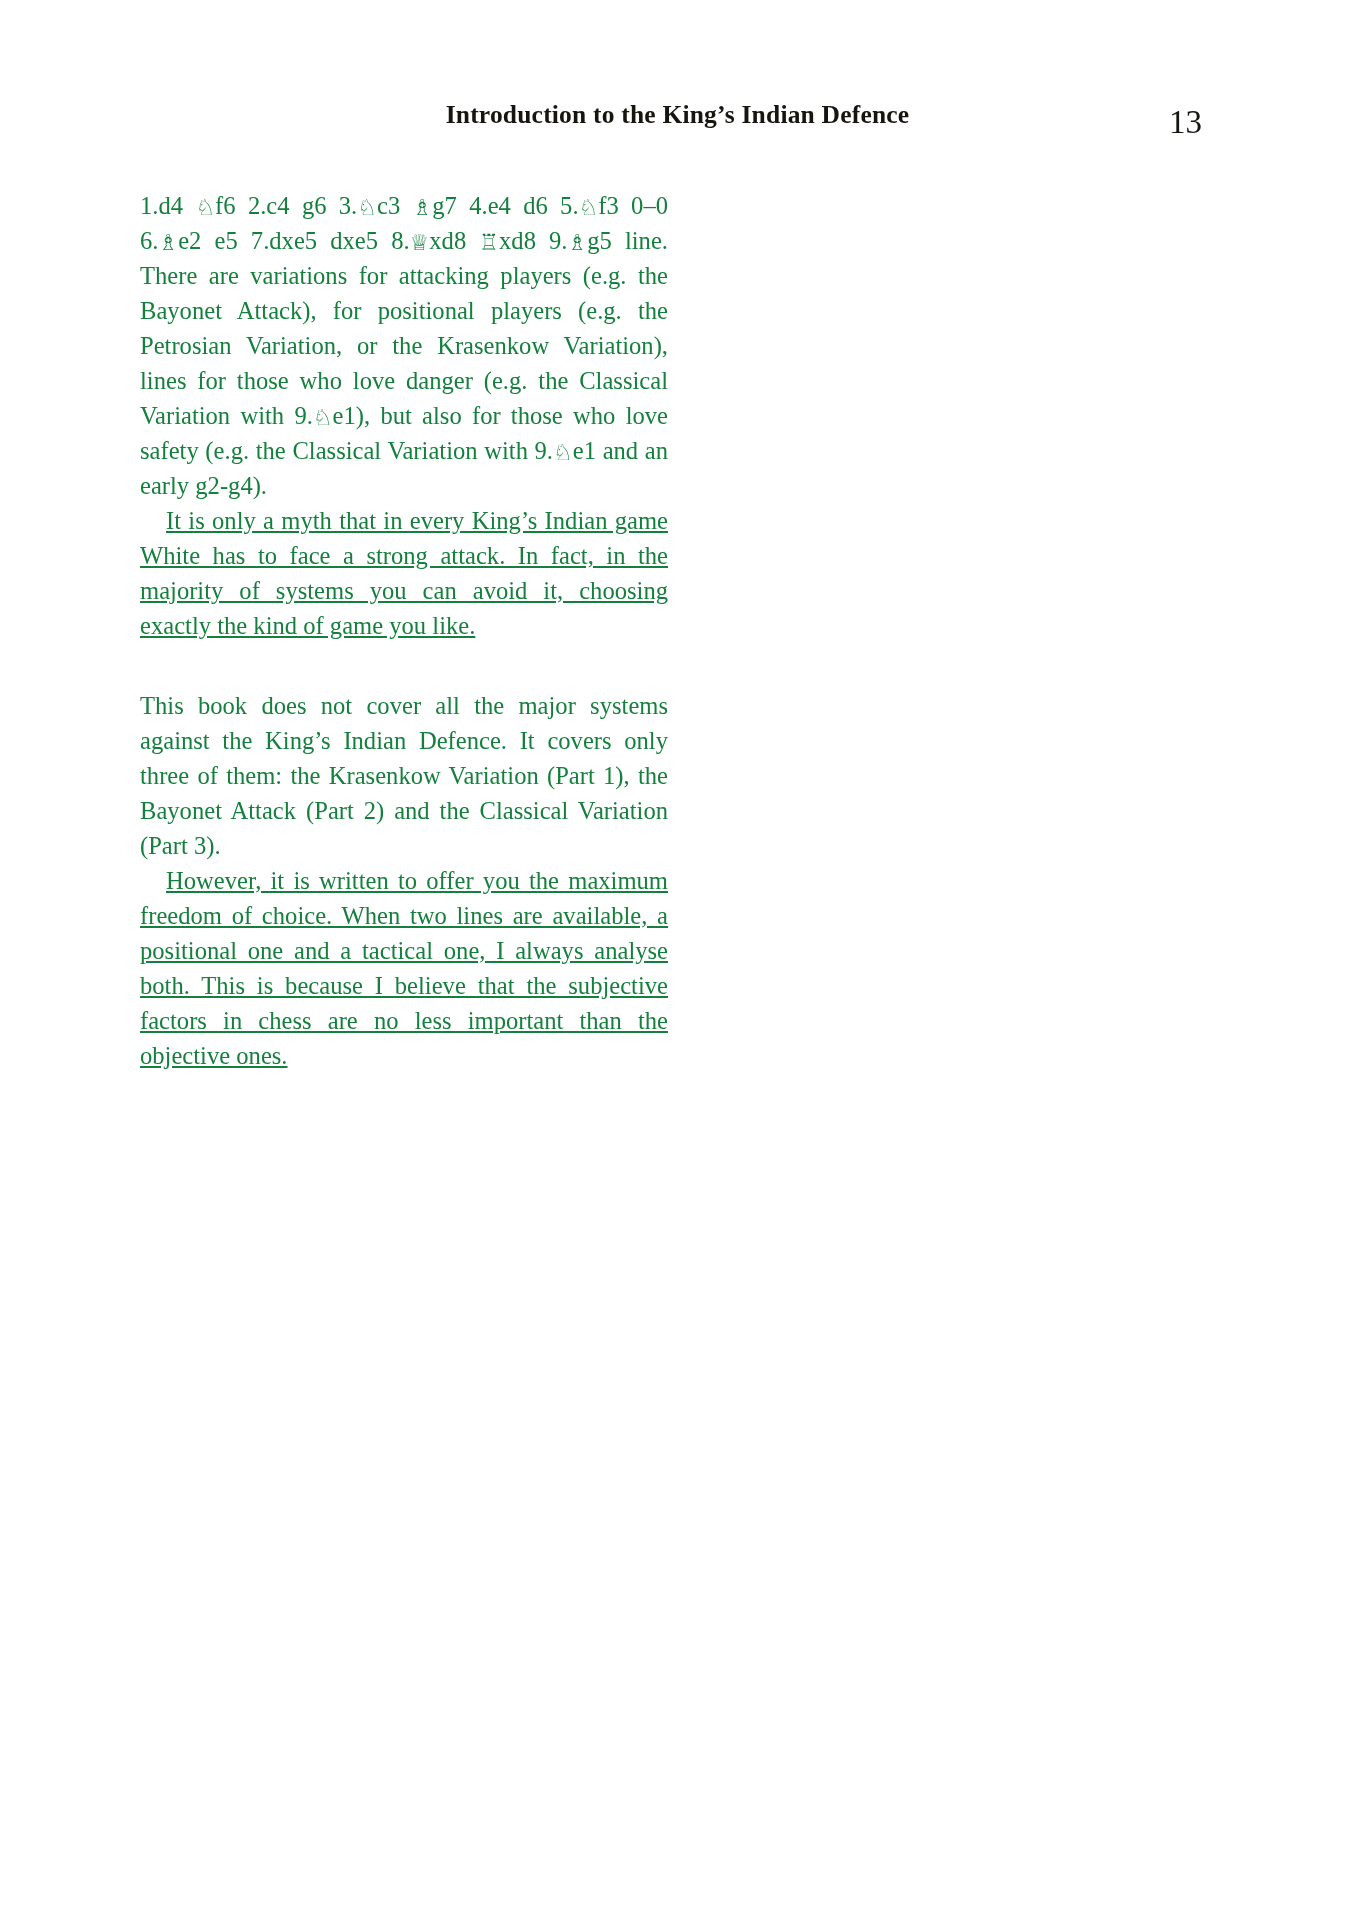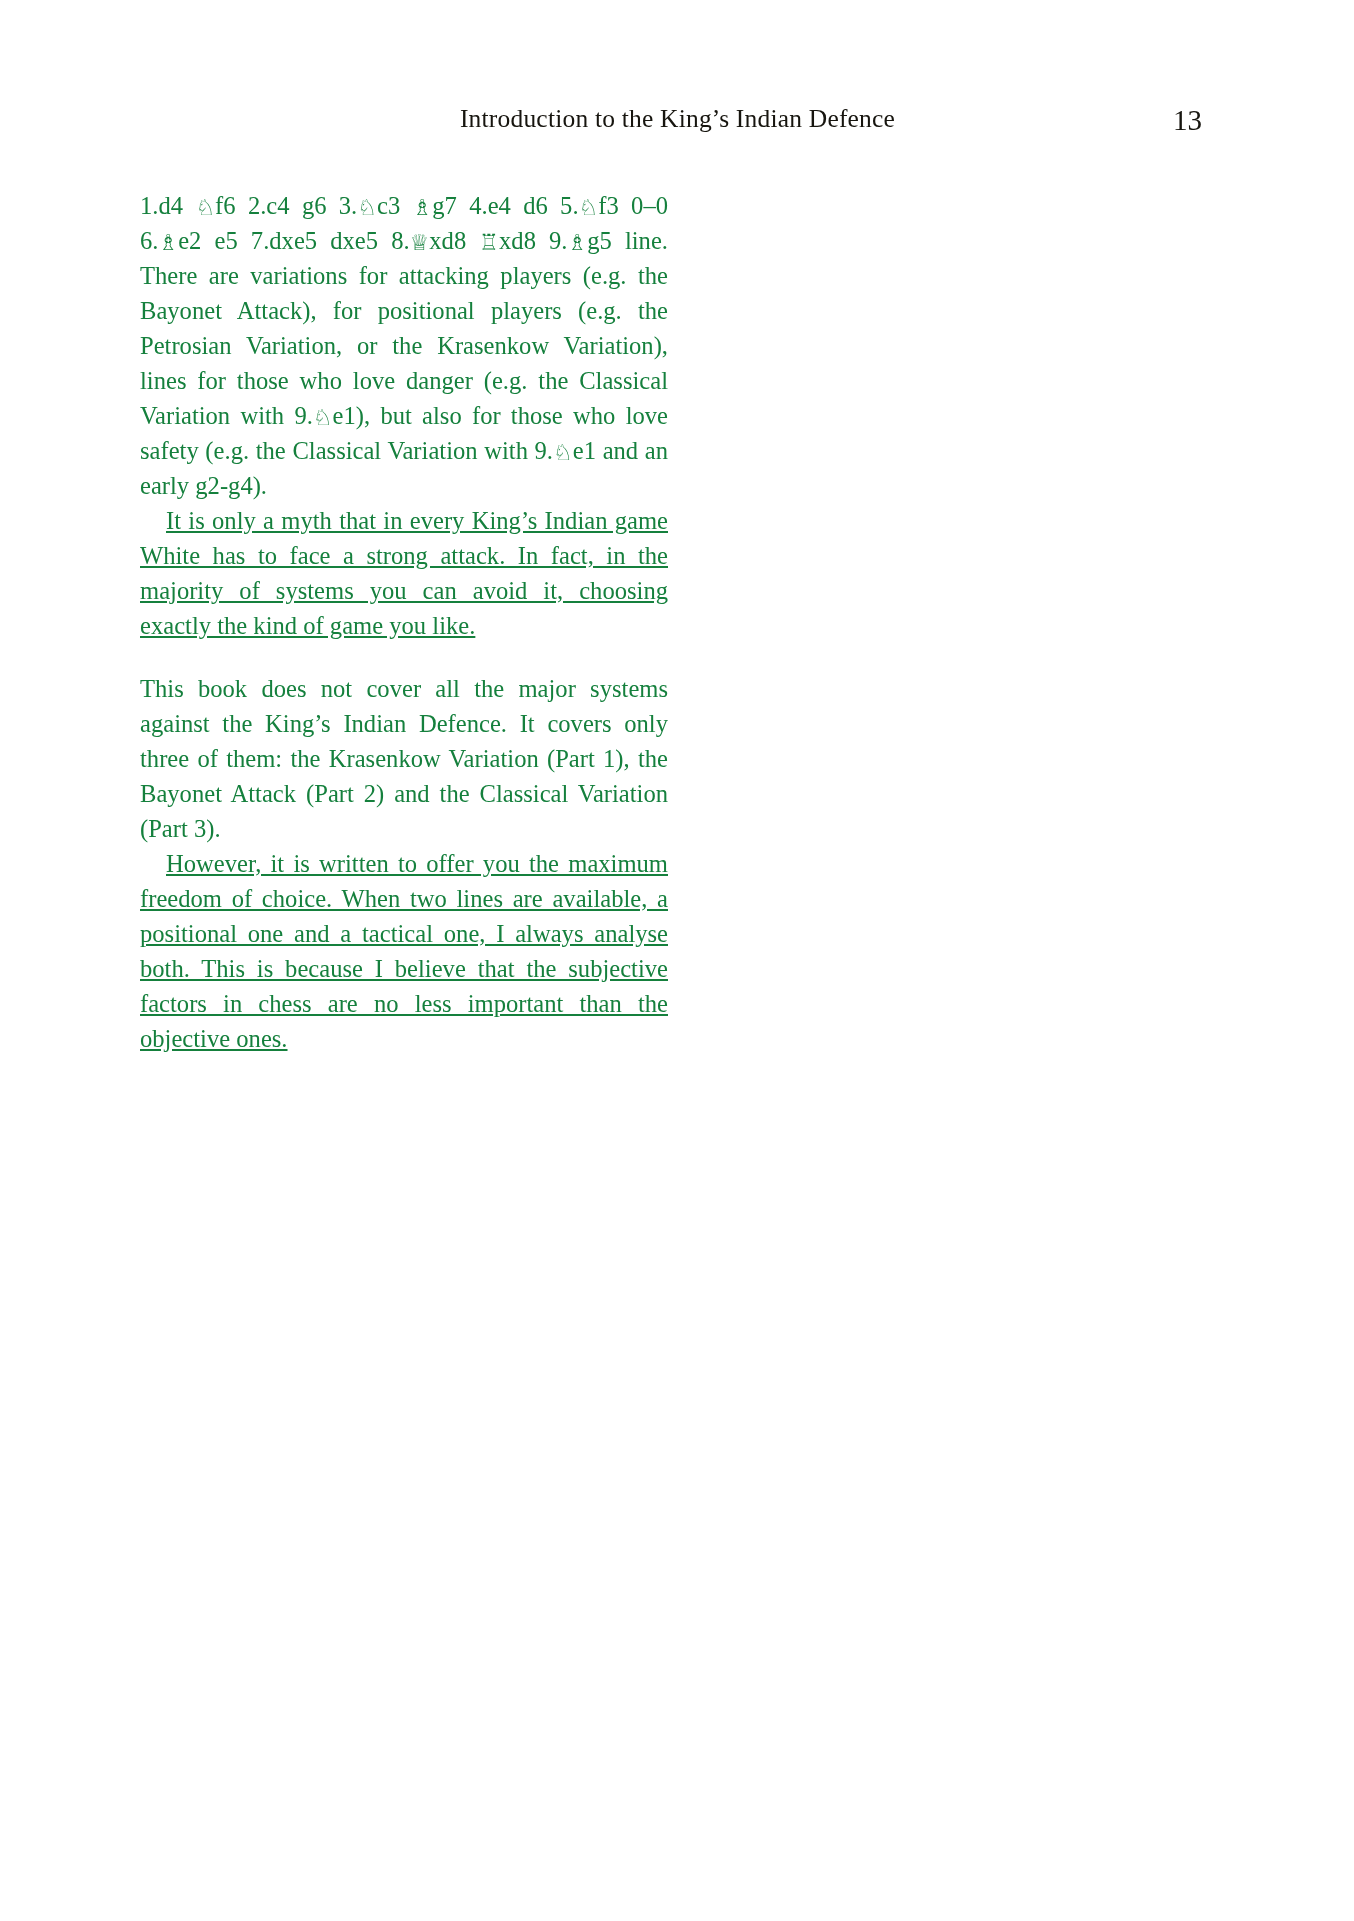--- a/index.html
+++ b/index.html
@@ -22,34 +22,35 @@
     height: 1921px;
     background: #ffffff;
   }
   .running-head {
     position: absolute;
     top: 100px;
     left: 140px;
     width: 1075px;
     height: 34px;
     display: flex;
-    align-items: flex-end;
+    align-items: flex-start;
     justify-content: center;
+    font-weight: bold;
   }
   .running-head-title {
     font-size: 25.5px;
     letter-spacing: 0.2px;
     color: #17150f;
     white-space: nowrap;
   }
   .folio {
     position: absolute;
     top: 104px;
     right: 152px;
-    font-size: 29px;
+    font-size: 33px;
     color: #17150f;
   }
   .column {
     position: absolute;
     top: 188px;
     left: 140px;
     width: 528px;
   }
   p {
     margin: 0;
@@ -58,21 +59,21 @@
     text-align: justify;
     text-justify: inter-word;
     color: #15803d;
     hyphens: none;
   }
   p.indent {
     text-indent: 26px;
     text-decoration: underline;
   }
   p.gap-before {
-    margin-top: 28px;
+    margin-top: 45px;
   }
   .piece {
     font-family: "DejaVu Sans", sans-serif;
     font-size: 22px;
     line-height: 1;
     position: relative;
     top: 1px;
   }
 </style>
 </head>

